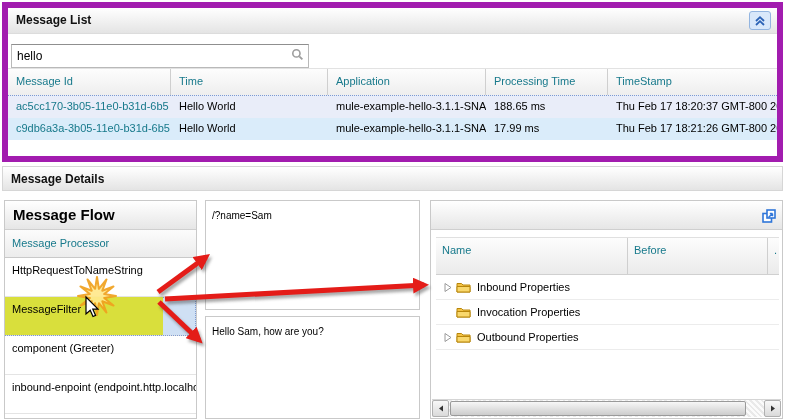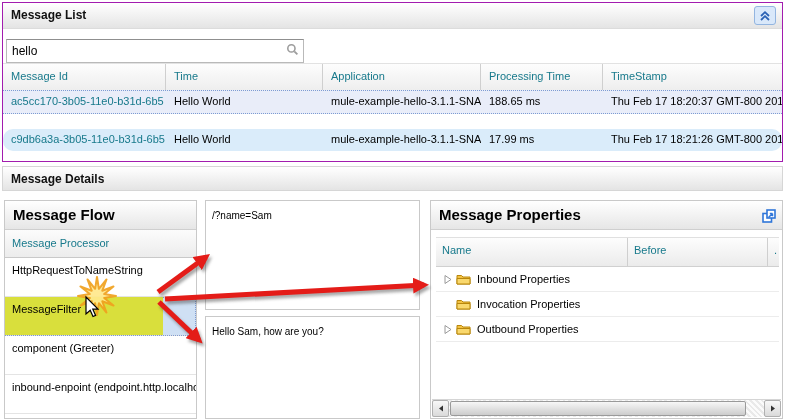--- a/index.html
+++ b/index.html
@@ -8,37 +8,37 @@
 
   
   .titlebar{background:linear-gradient(#ffffff,#e4e4e4);border:1px solid #d6d6d6;
             font-weight:bold;font-size:12px;color:#111;line-height:24px;padding-left:8px;box-sizing:border-box;}
   .panel{position:absolute;background:#fff;border:1px solid #c9c9c9;box-sizing:border-box;}
   .panel-head{position:relative;height:29px;background:linear-gradient(#ffffff,#e6e6e6);
               border-bottom:1px solid #cfcfcf;font-weight:bold;font-size:15px;line-height:28px;padding-left:8px;box-sizing:border-box;}
   .popout{position:absolute;right:5px;top:7px;width:15px;height:15px;padding:0;border:0;background:transparent;cursor:pointer;}
 
   
-  .mlist{position:absolute;left:2px;top:2px;width:781px;height:160px;border:1px solid #a21caf;background:#fff;box-sizing:border-box;padding-left:40px;}
+  .mlist{position:absolute;left:2px;top:2px;width:781px;height:160px;border:6px solid #a21caf;background:#fff;box-sizing:border-box;padding-left:40px;}
   .mlist .titlebar{position:absolute;left:0;top:0;right:0;height:26px;border:0;border-bottom:1px solid #dcdcdc;}
   .collapse-btn{position:absolute;right:6px;top:3px;width:22px;height:19px;border:1px solid #93b5e0;border-radius:3px;
                 background:#d9e8fa;padding:0;cursor:pointer;display:flex;align-items:center;justify-content:center;}
   .search-wrap{position:absolute;left:3px;top:36px;width:298px;height:24px;}
   .search-wrap input{position:absolute;inset:0;border:1px solid #b9b9b9;border-top-color:#8f8f8f;
                      font:12px "Liberation Sans",sans-serif;padding:2px 22px 2px 5px;box-sizing:border-box;color:#000;}
   .search-ico{position:absolute;right:5px;top:4px;}
 
   .ghead{position:absolute;left:0;top:60px;right:0;height:33px;display:flex;
          background:linear-gradient(#fdfdfd,#ebebeb);border-top:1px solid #e2e2e2;border-bottom:1px solid #d0d0d0;box-sizing:border-box;}
   .ghead .gc{color:#17798b;line-height:25px;padding-left:8px;box-sizing:border-box;border-right:1px solid #cfcfcf;overflow:hidden;white-space:nowrap;}
   .grow{position:absolute;left:0;right:0;height:22px;display:flex;}
   .grow .gc{line-height:21px;padding-left:8px;box-sizing:border-box;overflow:hidden;white-space:nowrap;}
   .c1{width:163px;}.c2{width:157px;}.c3{width:158px;}.c4{width:122px;}.c5{flex:1;border-right:0!important;}
   .row-a{top:87px;background:#e9edf9;border-top:1px dotted #7d9bd2;border-bottom:1px dotted #7d9bd2;box-sizing:content-box;}
-  .row-b{top:126px;background:#daecfa;border-radius:10px;}
+  .row-b{top:110px;background:#daecfa;}
   .idlink{color:#17798b;}
 
   .details-bar{position:absolute;left:2px;top:166px;width:781px;height:25px;box-sizing:border-box;}
 
   
   .flow{left:4px;top:200px;width:193px;height:219px;}
   .subhead{height:28px;background:linear-gradient(#fcfcfc,#ececec);border-bottom:1px solid #c9c9c9;
            color:#17798b;line-height:27px;padding-left:7px;box-sizing:border-box;}
   .flowrow{height:39px;line-height:24px;padding-left:7px;border-bottom:1px solid #e4e4e4;box-sizing:border-box;
            white-space:nowrap;overflow:hidden;cursor:pointer;}
@@ -47,21 +47,21 @@
   .flowrow.sel .lbl{position:relative;padding-left:7px;}
 
   
   .before{left:205px;top:200px;width:215px;height:110px;}
   .after{left:205px;top:316px;width:215px;height:103px;}
   .payload-text{padding:9px 6px;font-size:10px;}
 
   
   .props{left:430px;top:200px;width:353px;height:219px;}
   .pgrid{position:absolute;left:5px;top:36px;right:3px;}
-  .pghead{display:flex;height:30px;background:linear-gradient(#fdfdfd,#ebebeb);
+  .pghead{display:flex;height:38px;background:linear-gradient(#fdfdfd,#ebebeb);
           border-top:1px solid #e0e0e0;border-bottom:1px solid #d0d0d0;box-sizing:border-box;}
   .pghead .pc{color:#17798b;line-height:24px;padding-left:6px;box-sizing:border-box;border-right:1px solid #cfcfcf;overflow:hidden;white-space:nowrap;}
   .p1{width:192px;}.p2{width:140px;}.p3{flex:1;border-right:0!important;}
   .treerow{display:flex;align-items:center;height:24px;border-bottom:1px solid #ececec;cursor:pointer;}
   .tw{width:16px;display:flex;justify-content:center;margin-left:4px;}
   .fold{margin-right:6px;display:flex;}
   .hscroll{position:absolute;left:1px;right:1px;bottom:1px;height:17px;display:flex;
            background:repeating-linear-gradient(45deg,#e9e9e9 0 2px,#fbfbfb 2px 4px);border-top:1px solid #d5d5d5;}
   .sbtn{width:17px;height:17px;box-sizing:border-box;border:1px solid #b0b0b0;border-radius:2px;
         background:linear-gradient(#f8f8f8,#dadada);display:flex;align-items:center;justify-content:center;
@@ -154,21 +154,20 @@
   <section class="panel before">
     <div class="payload-text">/?name=Sam</div>
   </section>
 
   <section class="panel after">
     <div class="payload-text">Hello Sam, how are you?</div>
   </section>
 
   <section class="panel props">
     <div class="panel-head">
-      <span>Message Properties</span>
       <button class="popout">
         <span style="display:flex">
           <svg width="14" height="14" viewBox="0 0 14 14">
               <rect x="1" y="4.5" width="8.5" height="8.5" fill="#fff" stroke="#2f76d9" stroke-width="1.6"></rect>
               <rect x="5" y="1" width="8" height="8" fill="#fff" stroke="#2f76d9" stroke-width="1.6"></rect>
               <path d="M6.5,8.5 L10.5,4.5 M10.5,4.5 L7.8,4.5 M10.5,4.5 L10.5,7.2" stroke="#2f76d9" stroke-width="1.5" fill="none"></path>
             </svg>
         </span>
       </button>
     </div>

